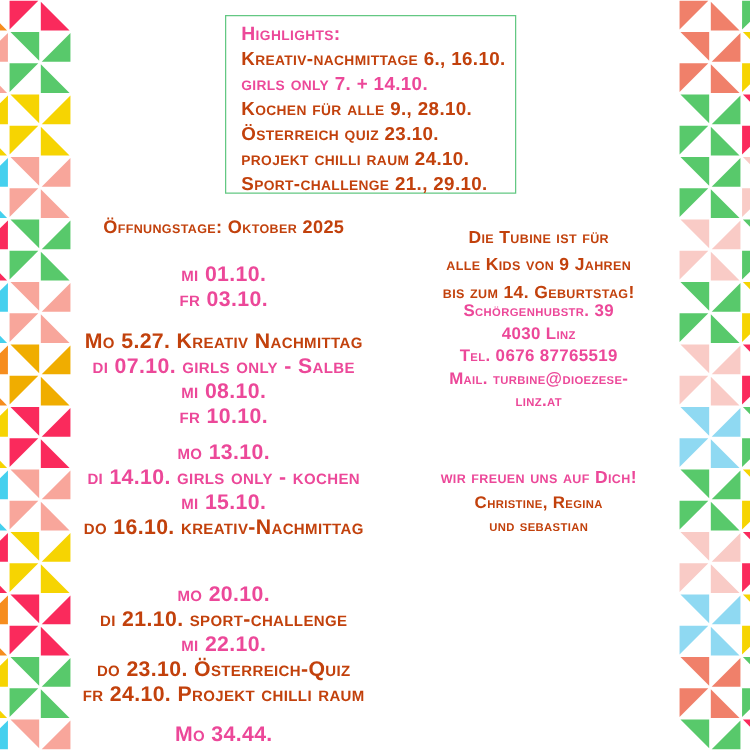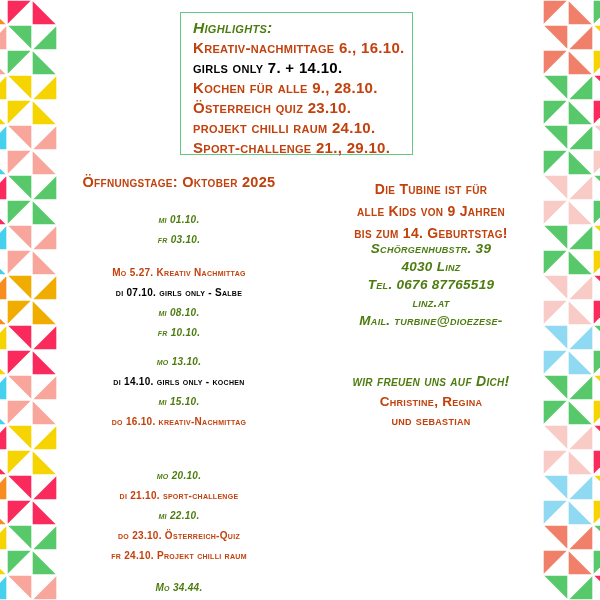--- a/index.html
+++ b/index.html
@@ -8,41 +8,41 @@
     font-family:"Liberation Sans","DejaVu Sans",sans-serif;
     font-weight:700;
     font-variant:small-caps;
     letter-spacing:0.3px;
   }
   .border-strip{position:absolute;top:0;width:57px;height:600px;display:block;overflow:hidden;background:#fff;}
   #deco-left{left:0;}
   #deco-right{left:543px;}
 
   .c-green{color:#c2410c;}
-  .c-pink{color:#000000;}
-  .c-black{color:#4d7c0f;font-style:italic;}
+  .c-pink{color:#ec4899;}
+  .c-black{color:#ec4899;}
 
   .hl-box{
     position:absolute;left:180px;top:12px;width:233px;height:143px;
     border:1.5px solid #63C883;box-sizing:border-box;
     padding:5px 0 0 12px;background:#fff;
   }
   .hl-title{font-size:15.5px;line-height:20px;}
   .hl-line{font-size:15px;line-height:20px;}
 
   .col-left{position:absolute;left:48px;top:0;width:262px;height:600px;text-align:center;}
   .sch-title{position:absolute;left:0;width:100%;top:172px;font-size:14.5px;line-height:20px;}
   .week{position:absolute;left:0;width:100%;}
   .w1{top:210px;}
   .w2{top:263px;}
   .w3{top:352px;}
   .w4{top:466px;}
   .w5{top:578px;}
   .w-cut{top:598px;}
-  .sch-line{font-size:10px;line-height:20px;}
+  .sch-line{font-size:17px;line-height:20px;}
 
   .col-right{position:absolute;left:320px;top:0;width:222px;height:600px;text-align:center;}
   .blk{position:absolute;left:0;width:100%;}
   .about{top:178px;}
   .about .ln{font-size:14px;line-height:22px;}
   .address{top:240px;}
   .address .ln{font-size:13.5px;line-height:18px;}
   .follow{top:326px;}
   .follow .ln{font-size:13px;line-height:18px;}
   .closing{top:371px;font-size:14px;line-height:20px;}
@@ -320,22 +320,22 @@
     <div class="blk about">
       <div class="ln c-green">Die Tubine ist für</div>
       <div class="ln c-green">alle Kids von 9 Jahren</div>
       <div class="ln c-green">bis zum 14. Geburtstag!</div>
     </div>
 
     <div class="blk address">
       <div class="ln c-black">Schörgenhubstr. 39</div>
       <div class="ln c-black">4030 Linz</div>
       <div class="ln c-black">Tel. 0676 87765519</div>
+      <div class="ln c-black">Mail. turbine@dioezese-</div>
       <div class="ln c-black">linz.at</div>
-      <div class="ln c-black">Mail. turbine@dioezese-</div>
     </div>
 
 
     <div class="blk closing c-black">wir freuen uns auf Dich!</div>
 
     <div class="blk signature">
       <div class="ln c-green">Christine, Regina</div>
       <div class="ln c-green">und sebastian</div>
     </div>
   </div>

